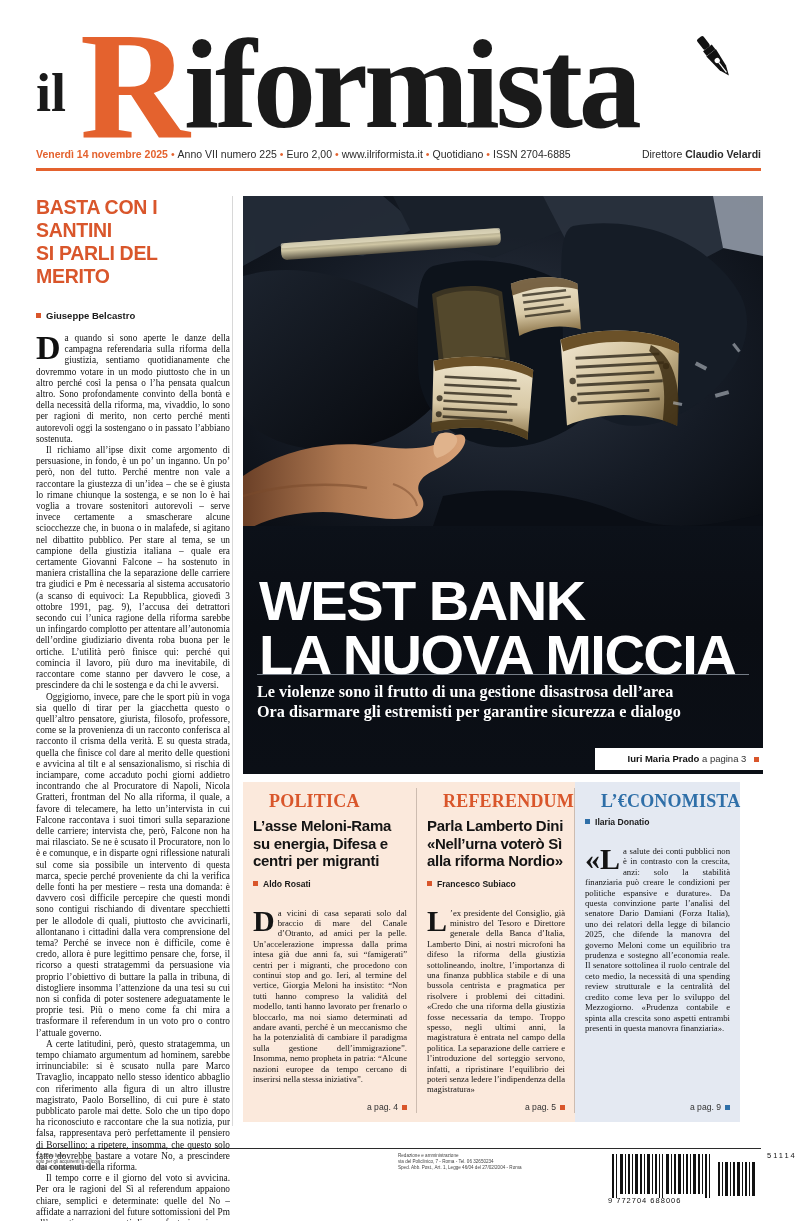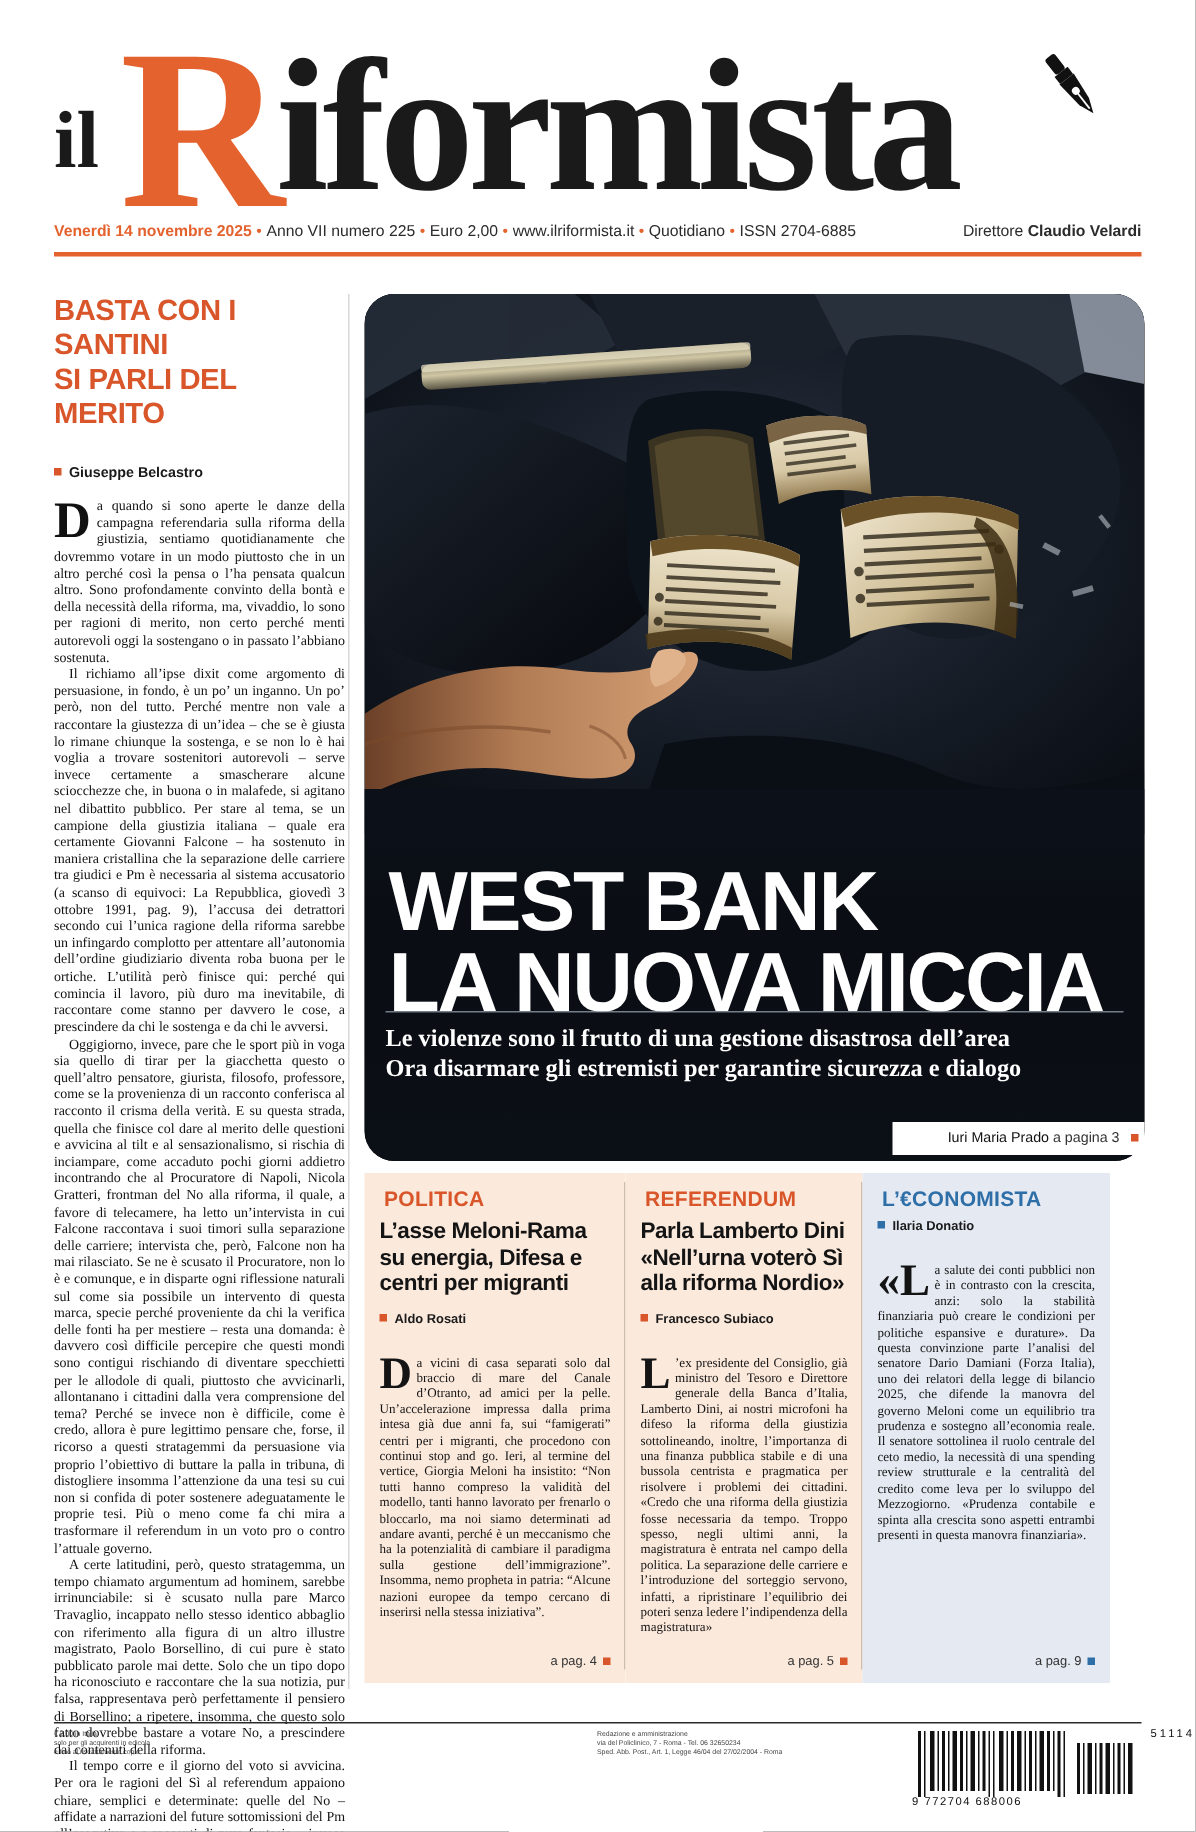--- a/index.html
+++ b/index.html
@@ -76,21 +76,21 @@
     float:left;font-size:34px;line-height:27px;font-weight:700;
     padding:1px 4px 0 0;font-family:"Liberation Serif",serif;color:#111;
   }
   .vsep{
     position:absolute;left:232px;top:196px;width:1px;height:930px;background:#d8d8d8;
   }
 
   
   .hero{
     position:absolute;left:243px;top:196px;width:520px;height:578px;
-    overflow:hidden;background:#0b0e14;border-radius:20px;
+    overflow:hidden;background:#0b0e14;
   }
   .photo{position:absolute;left:0;top:0;width:520px;height:360px;overflow:hidden;}
   .photo svg{display:block;}
   .hero-tint{
     position:absolute;left:0;top:330px;width:520px;height:248px;
     background:linear-gradient(180deg,#0c1119 0%,#0a0d13 40%,#0b0f16 100%);
   }
   .hero-title{
     position:absolute;left:16px;top:340px;width:496px;
     font-family:"Liberation Sans",sans-serif;font-weight:700;
@@ -103,39 +103,39 @@
     position:absolute;left:14px;top:486px;width:500px;
     font-family:"Liberation Serif",serif;font-weight:700;
     font-size:16.2px;line-height:20px;color:#ffffff;
   }
   .hero-credit{
     position:absolute;left:595px;top:748px;width:168px;height:22px;
     background:#ffffff;text-align:right;
     font-family:"Liberation Sans",sans-serif;font-size:9.5px;color:#333;
     line-height:22px;padding-right:4px;box-sizing:border-box;
   }
-  .hero-credit b{font-weight:400;color:#111;text-align:right;}
+  .hero-credit b{font-weight:700;color:#111;text-align:right;}
   .hero-credit .sq{vertical-align:0px;margin-left:5px;margin-right:0;}
 
   
   .brief{
     position:absolute;top:782px;height:340px;box-sizing:border-box;
     padding:9px 10px 0 10px;
   }
   .brief.b1{left:243px;width:174px;background:#fbe9dc;}
   .brief.b2{left:417px;width:158px;background:#fbe9dc;}
   .brief.b3{left:575px;width:165px;background:#e4e9f2;}
   .brief-div{
     position:absolute;top:788px;width:1px;height:325px;background:#cdbcb0;
   }
   .brief-div.d1{left:416px;}
   .brief-div.d2{left:574px;}
   .brief-kicker{
-    font-family:Liberation Sans, sans-serif;font-weight:700;
-    font-size:14px;letter-spacing:.2px;color:#D9562B;margin:0 0 5px 3px;
+    font-family:Liberation Serif, serif;font-weight:700;
+    font-size:18px;letter-spacing:.2px;color:#D9562B;margin:0 0 5px 16px;
   }
   .brief-kicker.blue{color:#2f6fa8;}
   .brief-title{
     font-family:"Liberation Sans",sans-serif;font-weight:700;
     font-size:15px;line-height:17.5px;color:#141414;letter-spacing:-0.3px;
     margin:0 0 9px 0;
   }
   .brief-by{
     font-family:"Liberation Sans",sans-serif;font-weight:700;
     font-size:8.6px;color:#1a1a1a;margin-bottom:19px;

